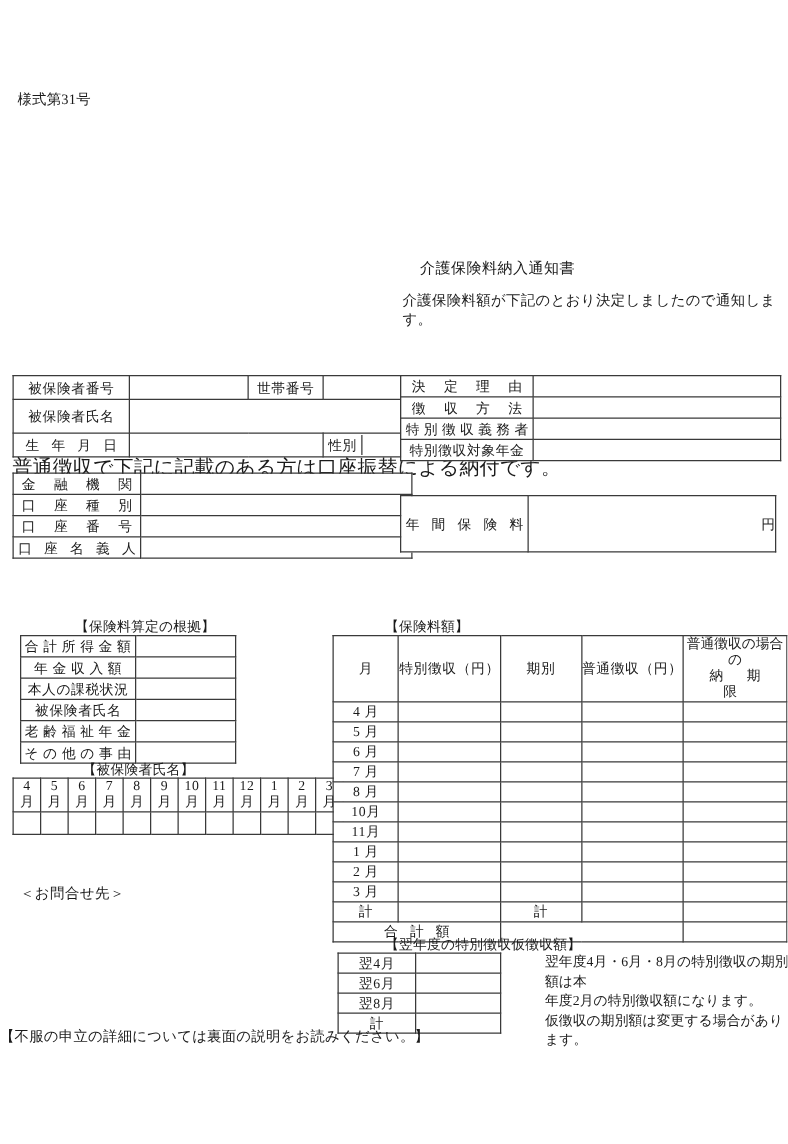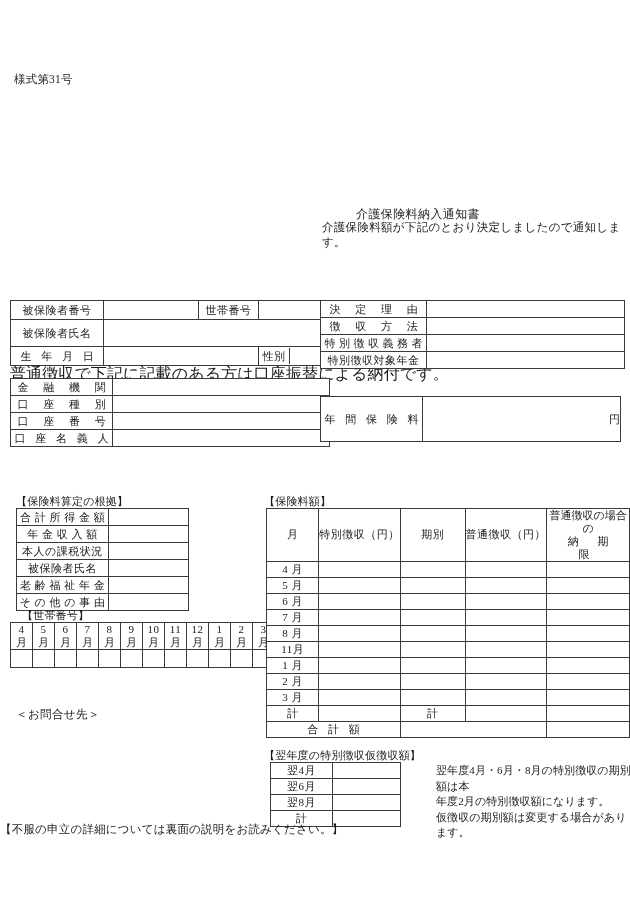--- a/index.html
+++ b/index.html
@@ -27,24 +27,23 @@
   
   .form-no {
     left: 14px; top: 72px;
     font-size: 11.5px;
     letter-spacing: 0.2px;
   }
   .doc-title {
     left: 336px; top: 206px;
     font-size: 12px;
     letter-spacing: 0.4px;
-    margin-left: 20px;
   }
   .doc-subtitle {
-    left: 322px; top: 220px;
+    left: 322px; top: 233px;
     font-size: 11.5px;
     letter-spacing: 0.3px;
   }
   .kouza-note {
     left: 10px; top: 364px;
     font-size: 16px;
     letter-spacing: 0.1px;
   }
   .contact {
     left: 16px; top: 707px;
@@ -54,20 +53,21 @@
   .footer-note {
     left: 0; top: 822px;
     width: 550px;
     text-align: left;
     font-size: 11.5px;
     letter-spacing: 0.2px;
   }
   .section-label {
     font-size: 11px;
     letter-spacing: 0.2px;
+    margin-left: 44px;
   }
   .lbl-konkyo { left: 16px; top: 494px; }
   .lbl-dankai { left: 22px; top: 608px; }
   .lbl-hokenryo { left: 264px; top: 494px; }
   .lbl-yokunendo { left: 264px; top: 748px; }
 
   
   table.grid {
     border-collapse: collapse;
     table-layout: fixed;
@@ -270,21 +270,21 @@
         <td class="hdr" style="height:16px">老 齢 福 祉 年 金</td>
         <td class="blank"></td>
       </tr>
       <tr>
         <td class="hdr" style="height:16px">そ の 他 の 事 由</td>
         <td class="blank"></td>
       </tr>
     </tbody>
   </table>
 
-  <div class="abs section-label lbl-dankai">【世帯番号】</div>
+  <div class="abs section-label lbl-dankai">【被保険者氏名】</div>
   <table class="grid abs t-dankai">
     <tbody>
       <tr id="tier-head-row">
           <td class="hdr two-line" style="width: 21px; height: 22px;"><span>4</span><span style="display:block;letter-spacing:0">月</span></td>
           <td class="hdr two-line" style="width: 21px; height: 22px;"><span>5</span><span style="display:block;letter-spacing:0">月</span></td>
           <td class="hdr two-line" style="width: 21px; height: 22px;"><span>6</span><span style="display:block;letter-spacing:0">月</span></td>
           <td class="hdr two-line" style="width: 21px; height: 22px;"><span>7</span><span style="display:block;letter-spacing:0">月</span></td>
           <td class="hdr two-line" style="width: 21px; height: 22px;"><span>8</span><span style="display:block;letter-spacing:0">月</span></td>
           <td class="hdr two-line" style="width: 21px; height: 22px;"><span>9</span><span style="display:block;letter-spacing:0">月</span></td>
           <td class="hdr two-line" style="width: 21px; height: 22px;"><span>10</span><span style="display:block;letter-spacing:0">月</span></td>
@@ -364,20 +364,27 @@
           <td class="blank" style="height: 14px;"></td>
         </tr>
         <tr>
           <td class="hdr" style="height: 14px;">8 月</td>
           <td class="blank" style="height: 14px;"></td>
           <td class="blank" style="height: 14px;"></td>
           <td class="blank" style="height: 14px;"></td>
           <td class="blank" style="height: 14px;"></td>
         </tr>
         <tr>
+          <td class="hdr" style="height: 14px;">10月</td>
+          <td class="blank" style="height: 14px;"></td>
+          <td class="blank" style="height: 14px;"></td>
+          <td class="blank" style="height: 14px;"></td>
+          <td class="blank" style="height: 14px;"></td>
+        </tr>
+        <tr>
           <td class="hdr" style="height: 14px;">11月</td>
           <td class="filled" style="height: 14px;"></td>
           <td class="blank" style="height: 14px;"></td>
           <td class="blank" style="height: 14px;"></td>
           <td class="blank" style="height: 14px;"></td>
         </tr>
         <tr>
           <td class="hdr" style="height: 14px;">1 月</td>
           <td class="filled" style="height: 14px;"></td>
           <td class="blank" style="height: 14px;"></td>

